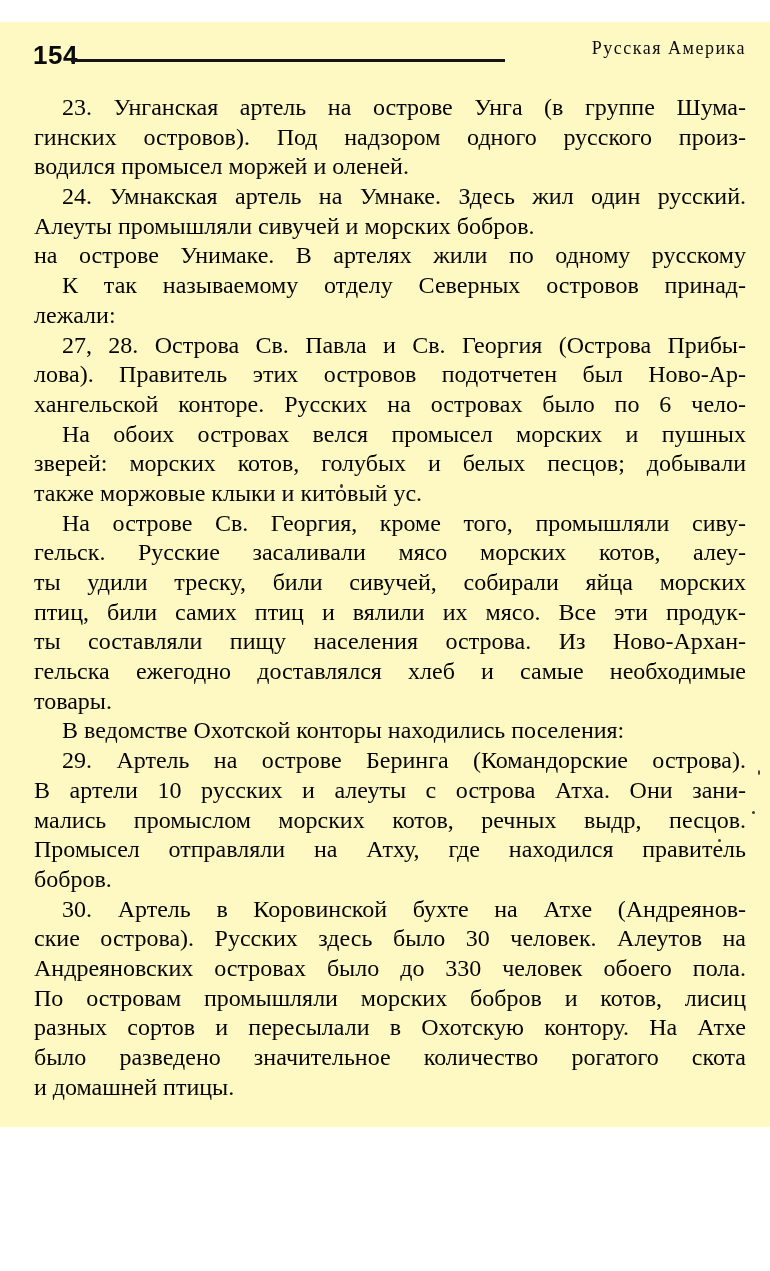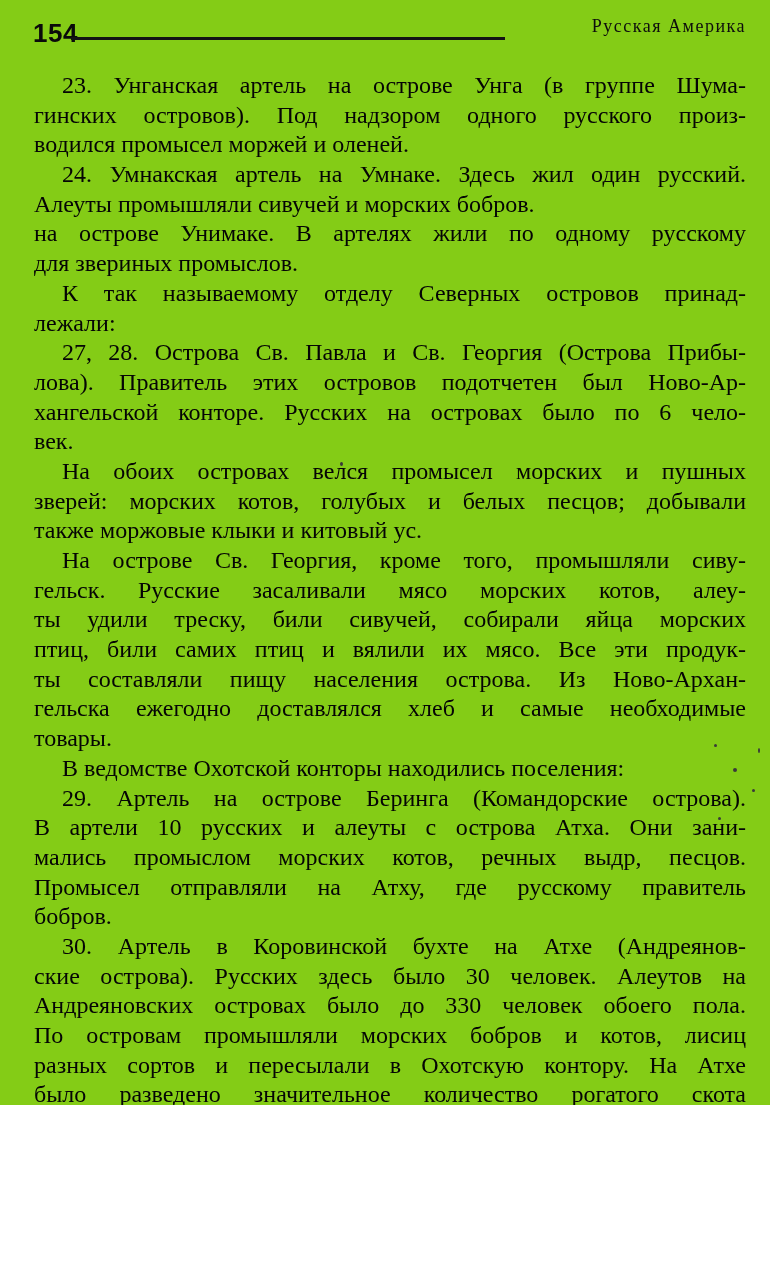--- a/index.html
+++ b/index.html
@@ -1,22 +1,23 @@
 <!DOCTYPE html>
 <html lang="ru"><head>
 <meta charset="utf-8">
 <style>
   html, body { margin: 0; padding: 0; background: #ffffff; }
   .page {
     position: relative;
     width: 770px;
     height: 1105px;
-    background: #84cc16;
+    background: #fef9c3;
     overflow: hidden;
     color: #060606;
+    margin-top: 22px;
   }
   
   .running-head { position: absolute; left: 0; top: 0; width: 770px; height: 60px; }
   .page-number {
     position: absolute; left: 33px; top: 18px;
     font-family: "Liberation Sans", sans-serif;
     font-weight: 700; font-size: 26px; letter-spacing: 0.5px; color: #0a0a0a;
   }
   .header-rule {
     position: absolute; left: 71px; top: 37px; width: 434px; height: 3px;
@@ -71,31 +72,29 @@
         <div class="line first">23. Унганская артель на острове Унга (в группе Шума-</div>
         <div class="line">гинских островов). Под надзором одного русского произ-</div>
         <div class="line last">водился промысел моржей и оленей.</div>
       </div>
       <div class="paragraph">
         <div class="line first">24. Умнакская артель на Умнаке. Здесь жил один русский.</div>
         <div class="line last">Алеуты промышляли сивучей и морских бобров.</div>
       </div>
       <div class="paragraph">
         <div class="line">на острове Унимаке. В артелях жили по одному русскому</div>
-        <div class="line last">для звериных промыслов.</div>
       </div>
       <div class="paragraph">
         <div class="line first">К так называемому отделу Северных островов принад-</div>
         <div class="line last">лежали:</div>
       </div>
       <div class="paragraph">
         <div class="line first">27, 28. Острова Св. Павла и Св. Георгия (Острова Прибы-</div>
         <div class="line">лова). Правитель этих островов подотчетен был Ново-Ар-</div>
         <div class="line">хангельской конторе. Русских на островах было по 6 чело-</div>
-        <div class="line last">век.</div>
       </div>
       <div class="paragraph">
         <div class="line first">На обоих островах велся промысел морских и пушных</div>
         <div class="line">зверей: морских котов, голубых и белых песцов; добывали</div>
         <div class="line last">также моржовые клыки и китовый ус.</div>
       </div>
       <div class="paragraph">
         <div class="line first">На острове Св. Георгия, кроме того, промышляли сиву-</div>
         <div class="line">гельск. Русские засаливали мясо морских котов, алеу-</div>
         <div class="line">ты удили треску, били сивучей, собирали яйца морских</div>
@@ -104,21 +103,21 @@
         <div class="line">гельска ежегодно доставлялся хлеб и самые необходимые</div>
         <div class="line last">товары.</div>
       </div>
       <div class="paragraph">
         <div class="line first last">В ведомстве Охотской конторы находились поселения:</div>
       </div>
       <div class="paragraph">
         <div class="line first">29. Артель на острове Беринга (Командорские острова).</div>
         <div class="line">В артели 10 русских и алеуты с острова Атха. Они зани-</div>
         <div class="line">мались промыслом морских котов, речных выдр, песцов.</div>
-        <div class="line">Промысел отправляли на Атху, где русскому правитель</div>
+        <div class="line">Промысел отправляли на Атху, где находился правитель</div>
         <div class="line last">бобров.</div>
       </div>
       <div class="paragraph">
         <div class="line first">30. Артель в Коровинской бухте на Атхе (Андреянов-</div>
         <div class="line">ские острова). Русских здесь было 30 человек. Алеутов на</div>
         <div class="line">Андреяновских островах было до 330 человек обоего пола.</div>
         <div class="line">По островам промышляли морских бобров и котов, лисиц</div>
         <div class="line">разных сортов и пересылали в Охотскую контору. На Атхе</div>
         <div class="line">было разведено значительное количество рогатого скота</div>
         <div class="line last">и домашней птицы.</div>

